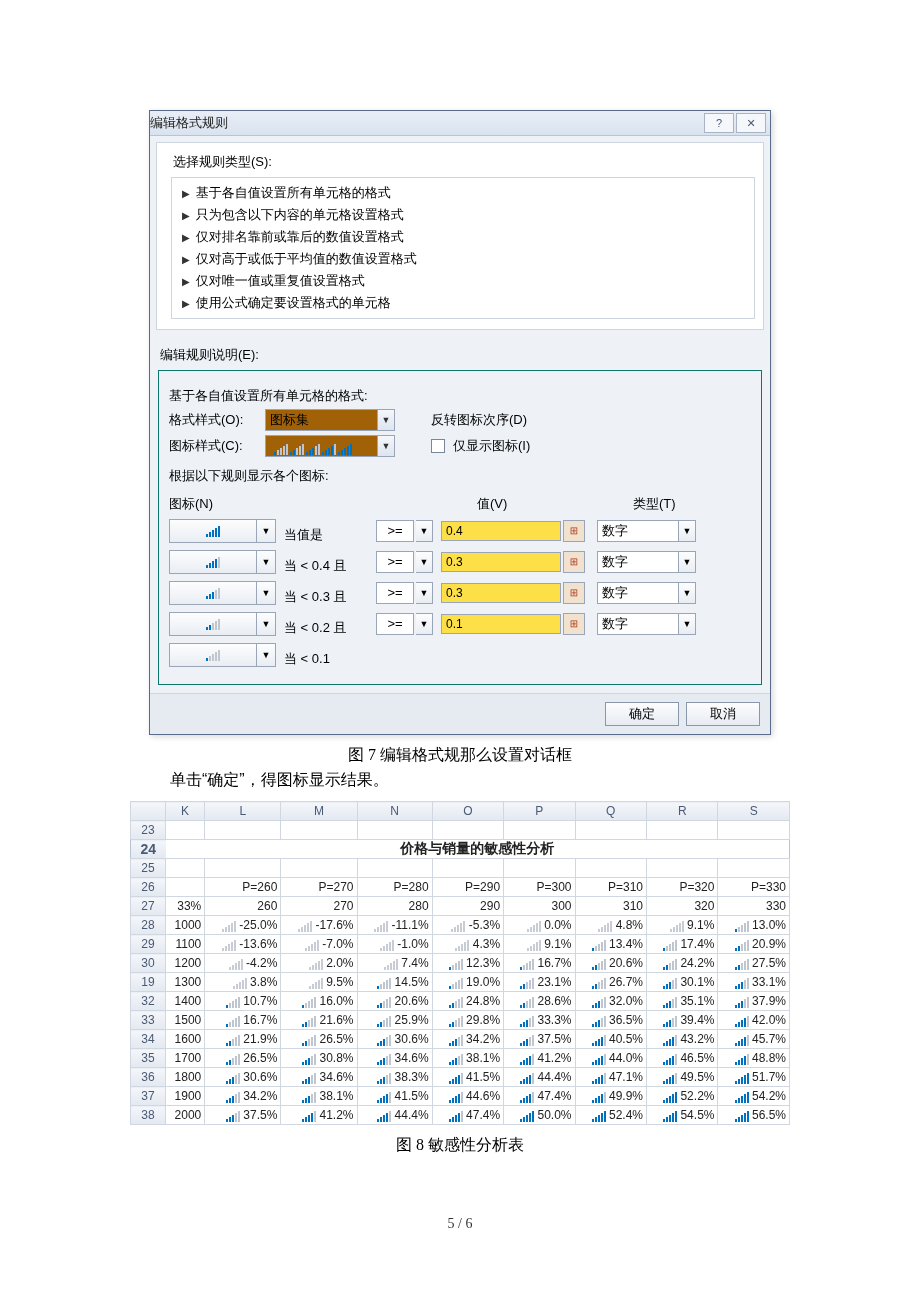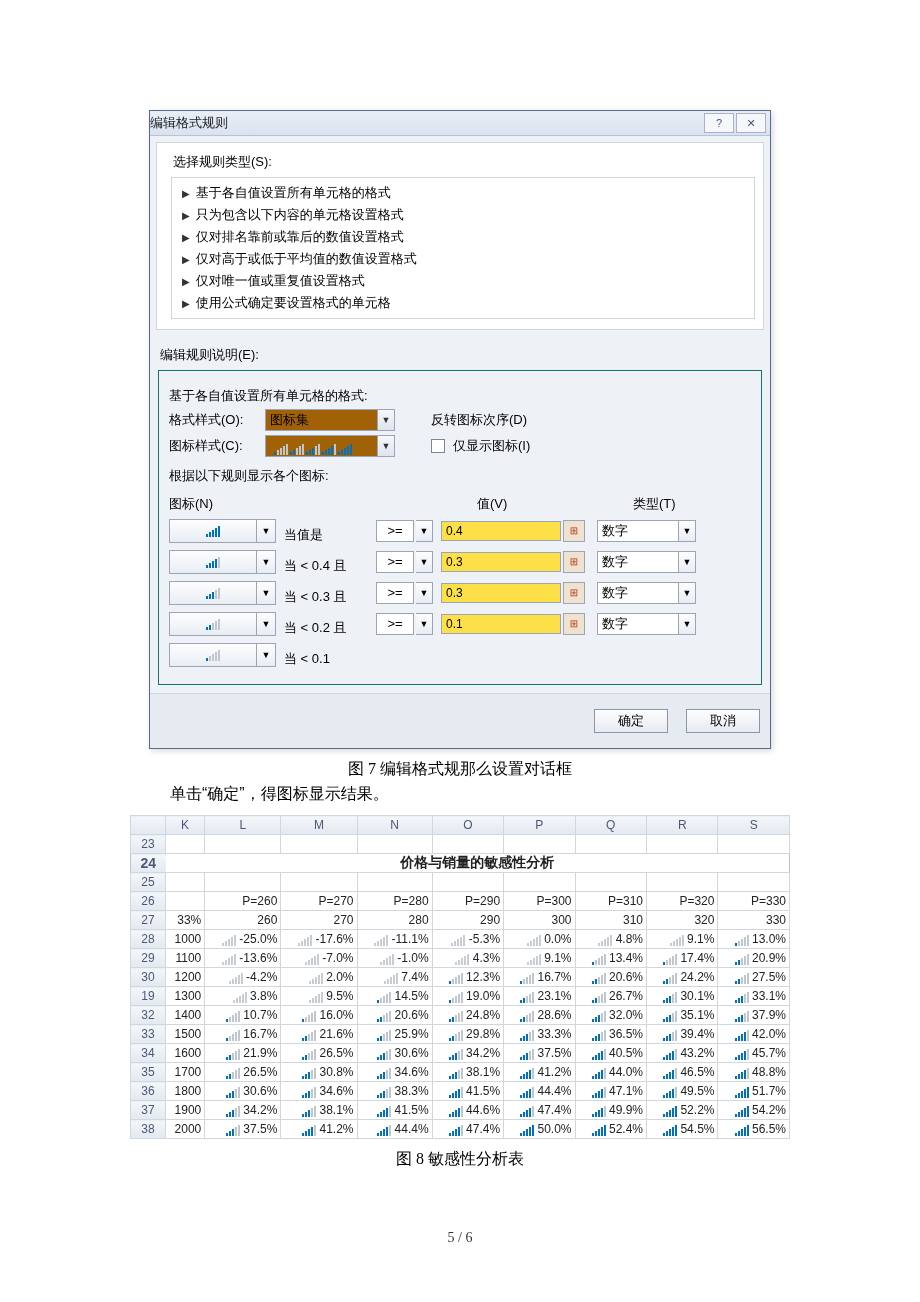--- a/index.html
+++ b/index.html
@@ -249,22 +249,22 @@
     width: 16px; height: 20px;
     border: 1px solid #9aa6b8;
     border-left:none;
     background: linear-gradient(#fdfdfe,#e9edf3);
     display:inline-flex; align-items:center; justify-content:center;
     font-size:9px;
   }
   .dialog-buttons {
     display: flex;
     justify-content: flex-end;
-    gap: 18px;
-    padding: 15px 10px;
+    gap: 7px;
+    padding: 8px 10px;
     background: #e6ebf2;
     border-top: 1px solid #cdd5e0;
   }
   .dlg-btn {
     min-width: 72px;
     height: 22px;
     border: 1px solid #8a96aa;
     background: linear-gradient(#fdfdfe,#e6ebf2);
     display:inline-flex; align-items:center; justify-content:center;
     font-size: 13px;

